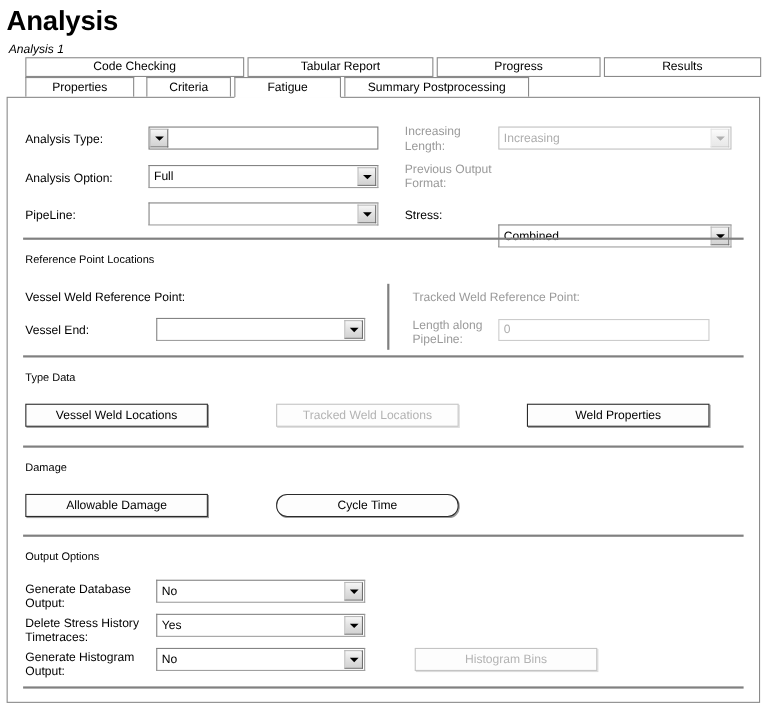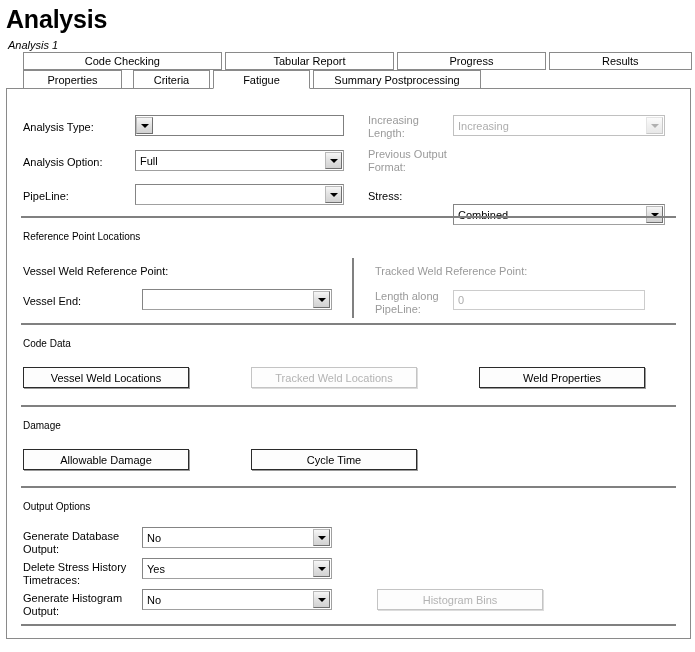--- a/index.html
+++ b/index.html
@@ -321,40 +321,40 @@
           <span class="arrow"></span>
         </div>
   </div>
 
   <div class="lbl disabled abs" style="left:368px; top:201px;">Length along</div>
   <div class="lbl disabled abs" style="left:368px; top:214px;">PipeLine:</div>
   <div class="textfield disabled" style="left:446px; top:201px; width:192px;">0</div>
 
   <div class="hr" style="top:234px;"></div>
 
-  <div class="section-title abs" style="left:16px; top:249px;">Code Data</div>
+  <div class="section-title abs" style="left:16px; top:249px;">Type Data</div>
 
   <div class="btn-push" style="left:16px; top:278px; width:166px;">
     <span>Vessel Weld Locations</span>
   </div>
   <div class="btn-push disabled" style="left:244px; top:278px; width:166px;">
     <span>Tracked Weld Locations</span>
   </div>
   <div class="btn-push" style="left:472px; top:278px; width:166px;">
     <span>Weld Properties</span>
   </div>
 
   <div class="hr" style="top:316px;"></div>
 
   <div class="section-title abs" style="left:16px; top:331px;">Damage</div>
 
   <div class="btn-push" style="left:16px; top:360px; width:166px;">
     <span>Allowable Damage</span>
   </div>
-  <div class="btn-push" style="left:244px; top:360px; width:166px;">
+  <div class="btn-push" style="left:244px; top:360px; width:166px;border-radius:10px;">
     <span>Cycle Time</span>
   </div>
 
   <div class="hr" style="top:397px;"></div>
 
   <div class="section-title abs" style="left:16px; top:412px;">Output Options</div>
 
   <div class="lbl abs" style="left:16px; top:441px;">Generate Database</div>
   <div class="lbl abs" style="left:16px; top:454px;">Output:</div>
   <div class="combo" style="left:135px; top:438px; width:190px;">

